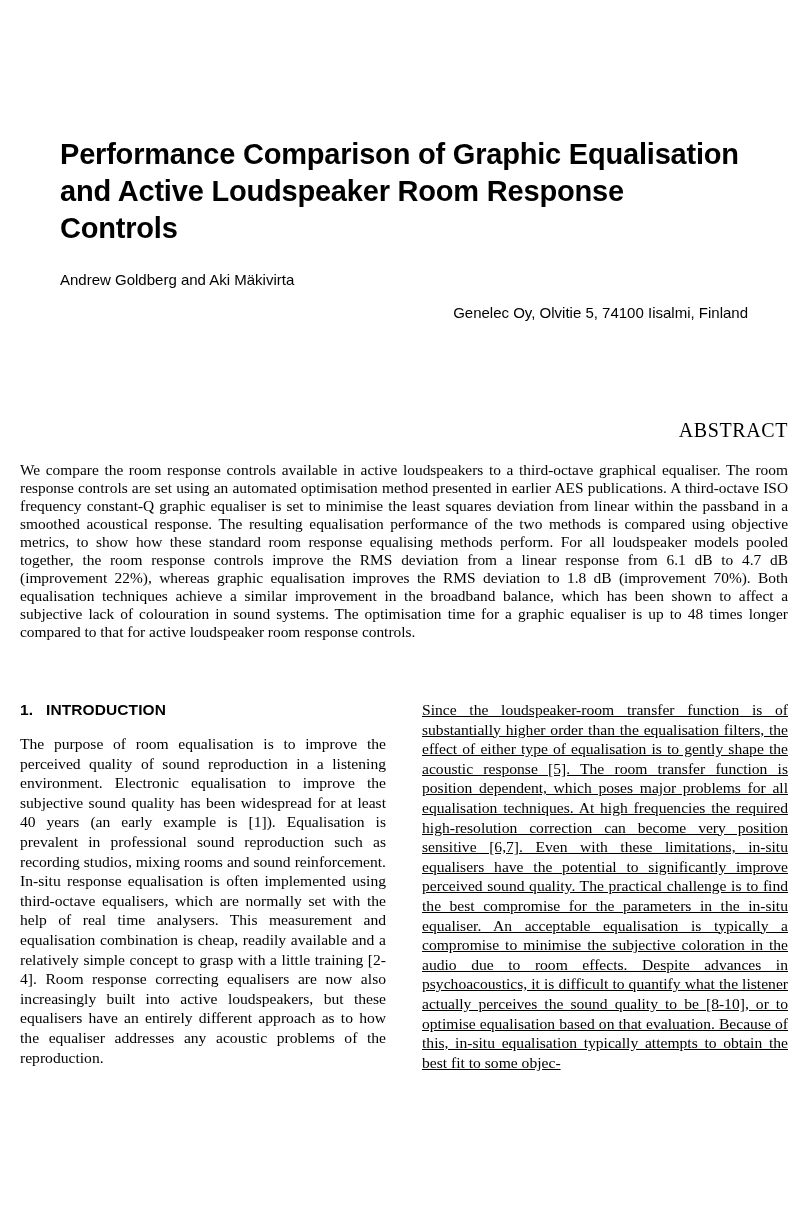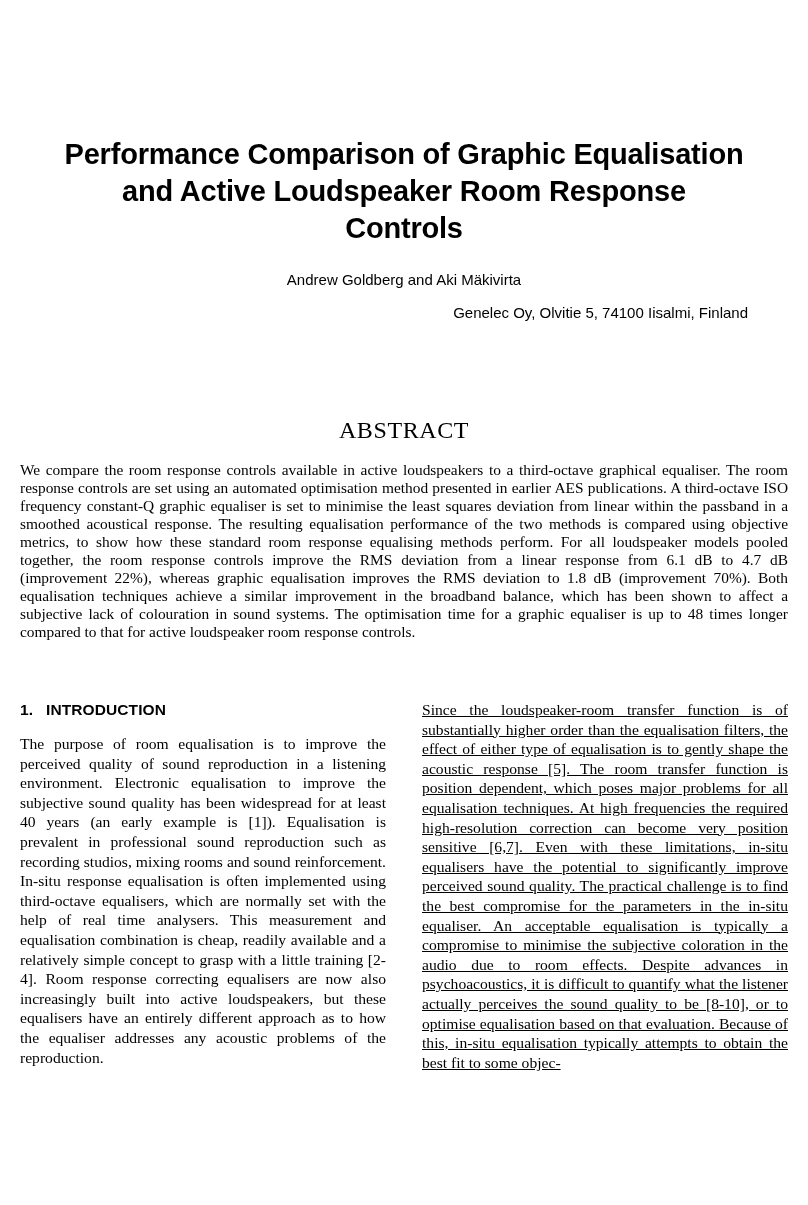--- a/index.html
+++ b/index.html
@@ -23,37 +23,36 @@
     height: 1205px;
     background: #ffffff;
   }
 
   
   .title-block {
     position: absolute;
     left: 60px;
     top: 136px;
     width: 688px;
-    text-align: center;
+    text-align: left;
   }
   .paper-title {
     font-family: "Liberation Sans", sans-serif;
     font-weight: bold;
     font-size: 29px;
     line-height: 37px;
     letter-spacing: -0.2px;
     margin: 0;
   }
 
   .authors {
     position: absolute;
     left: 60px;
     top: 270px;
     width: 688px;
-    text-align: center;
     font-family: "Liberation Sans", sans-serif;
     font-size: 15px;
     line-height: 20px;
   }
   .affiliation {
     position: absolute;
     left: 60px;
     top: 303px;
     width: 688px;
     text-align: right;
@@ -61,23 +60,23 @@
     font-size: 15px;
     line-height: 20px;
   }
 
   
   .abstract-heading {
     position: absolute;
     left: 20px;
     top: 417px;
     width: 768px;
-    text-align: center;
+    text-align: right;
     font-family: "Liberation Serif", serif;
-    font-size: 24px;
+    font-size: 20px;
     line-height: 26px;
     letter-spacing: 0.6px;
   }
   .abstract-body {
     position: absolute;
     left: 20px;
     top: 461px;
     width: 768px;
     font-family: "Liberation Serif", serif;
     font-size: 15.4px;

